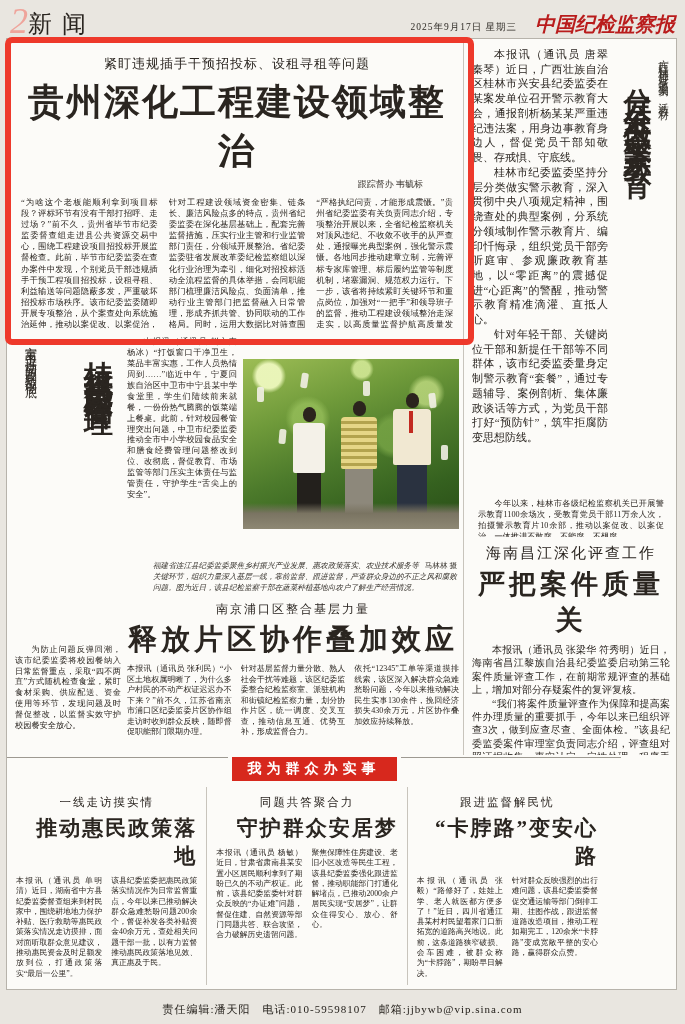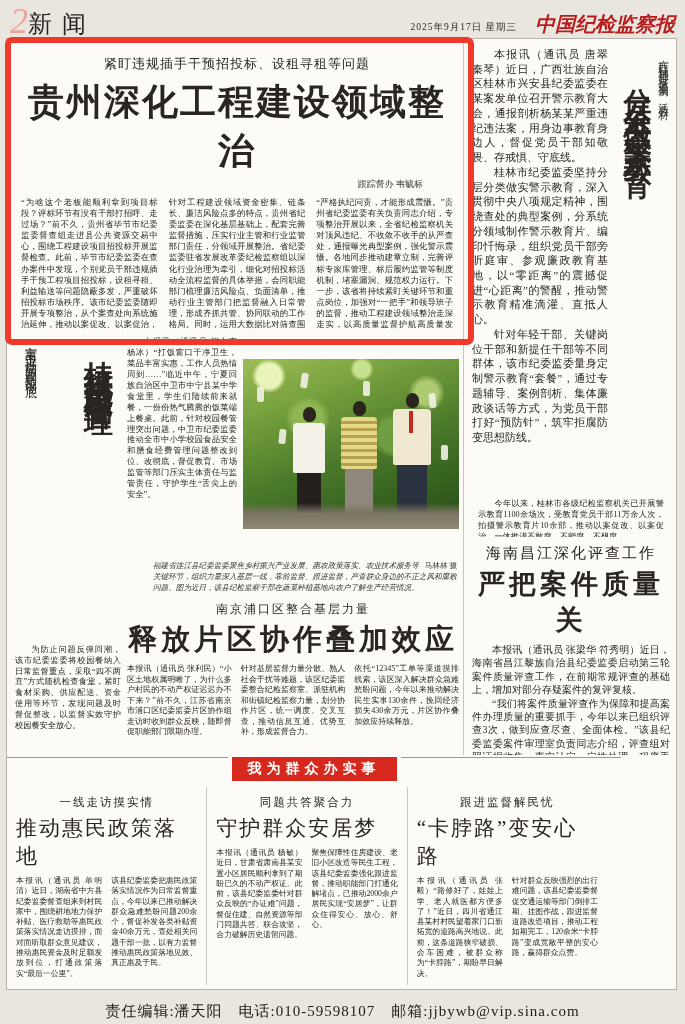--- a/index.html
+++ b/index.html
@@ -80,26 +80,26 @@
   
   .bannerrow{position:absolute;left:0;top:718px;width:614px;height:26px;display:flex;align-items:flex-start;}
   .bline{flex:1;height:1px;background:#9d9991;}
   .badge{background:#d7281d;color:#fff;font-family:"Liberation Sans",sans-serif;
     font-size:14px;font-weight:bold;letter-spacing:5px;padding:3px 16px;margin:0 4px;}
   
   .bottomzone{position:absolute;left:0;top:748px;width:600px;height:198px;display:flex;}
   .b-art{flex:1;padding:8px 9px 0;overflow:hidden;}
   .b-art + .b-art{border-left:1px solid #c8c4bc;}
   .b-kicker{text-align:center;font-size:11.5px;letter-spacing:2px;}
-  .b-headline{text-align:left;font-size:21px;font-weight:normal;letter-spacing:2px;margin:4px 0 6px;}
+  .b-headline{text-align:right;font-size:21px;font-weight:bold;letter-spacing:2px;margin:4px 0 6px;}
   .b-cols{display:flex;gap:9px;height:136px;overflow:hidden;}
   .b-cols .col{font-size:7.8px;}
   
   .footer{position:absolute;top:1002px;left:0;width:100%;text-align:center;
-    font-size:15px;letter-spacing:1px;color:#24201b;}
+    font-size:11px;letter-spacing:1px;color:#24201b;}
 </style>
 </head>
 <body>
 
 <div class="header">
   <div class="h-left">
     <span class="pagenum">2</span>
     <span class="section-title">新闻</span>
   </div>
   <div class="h-right">

